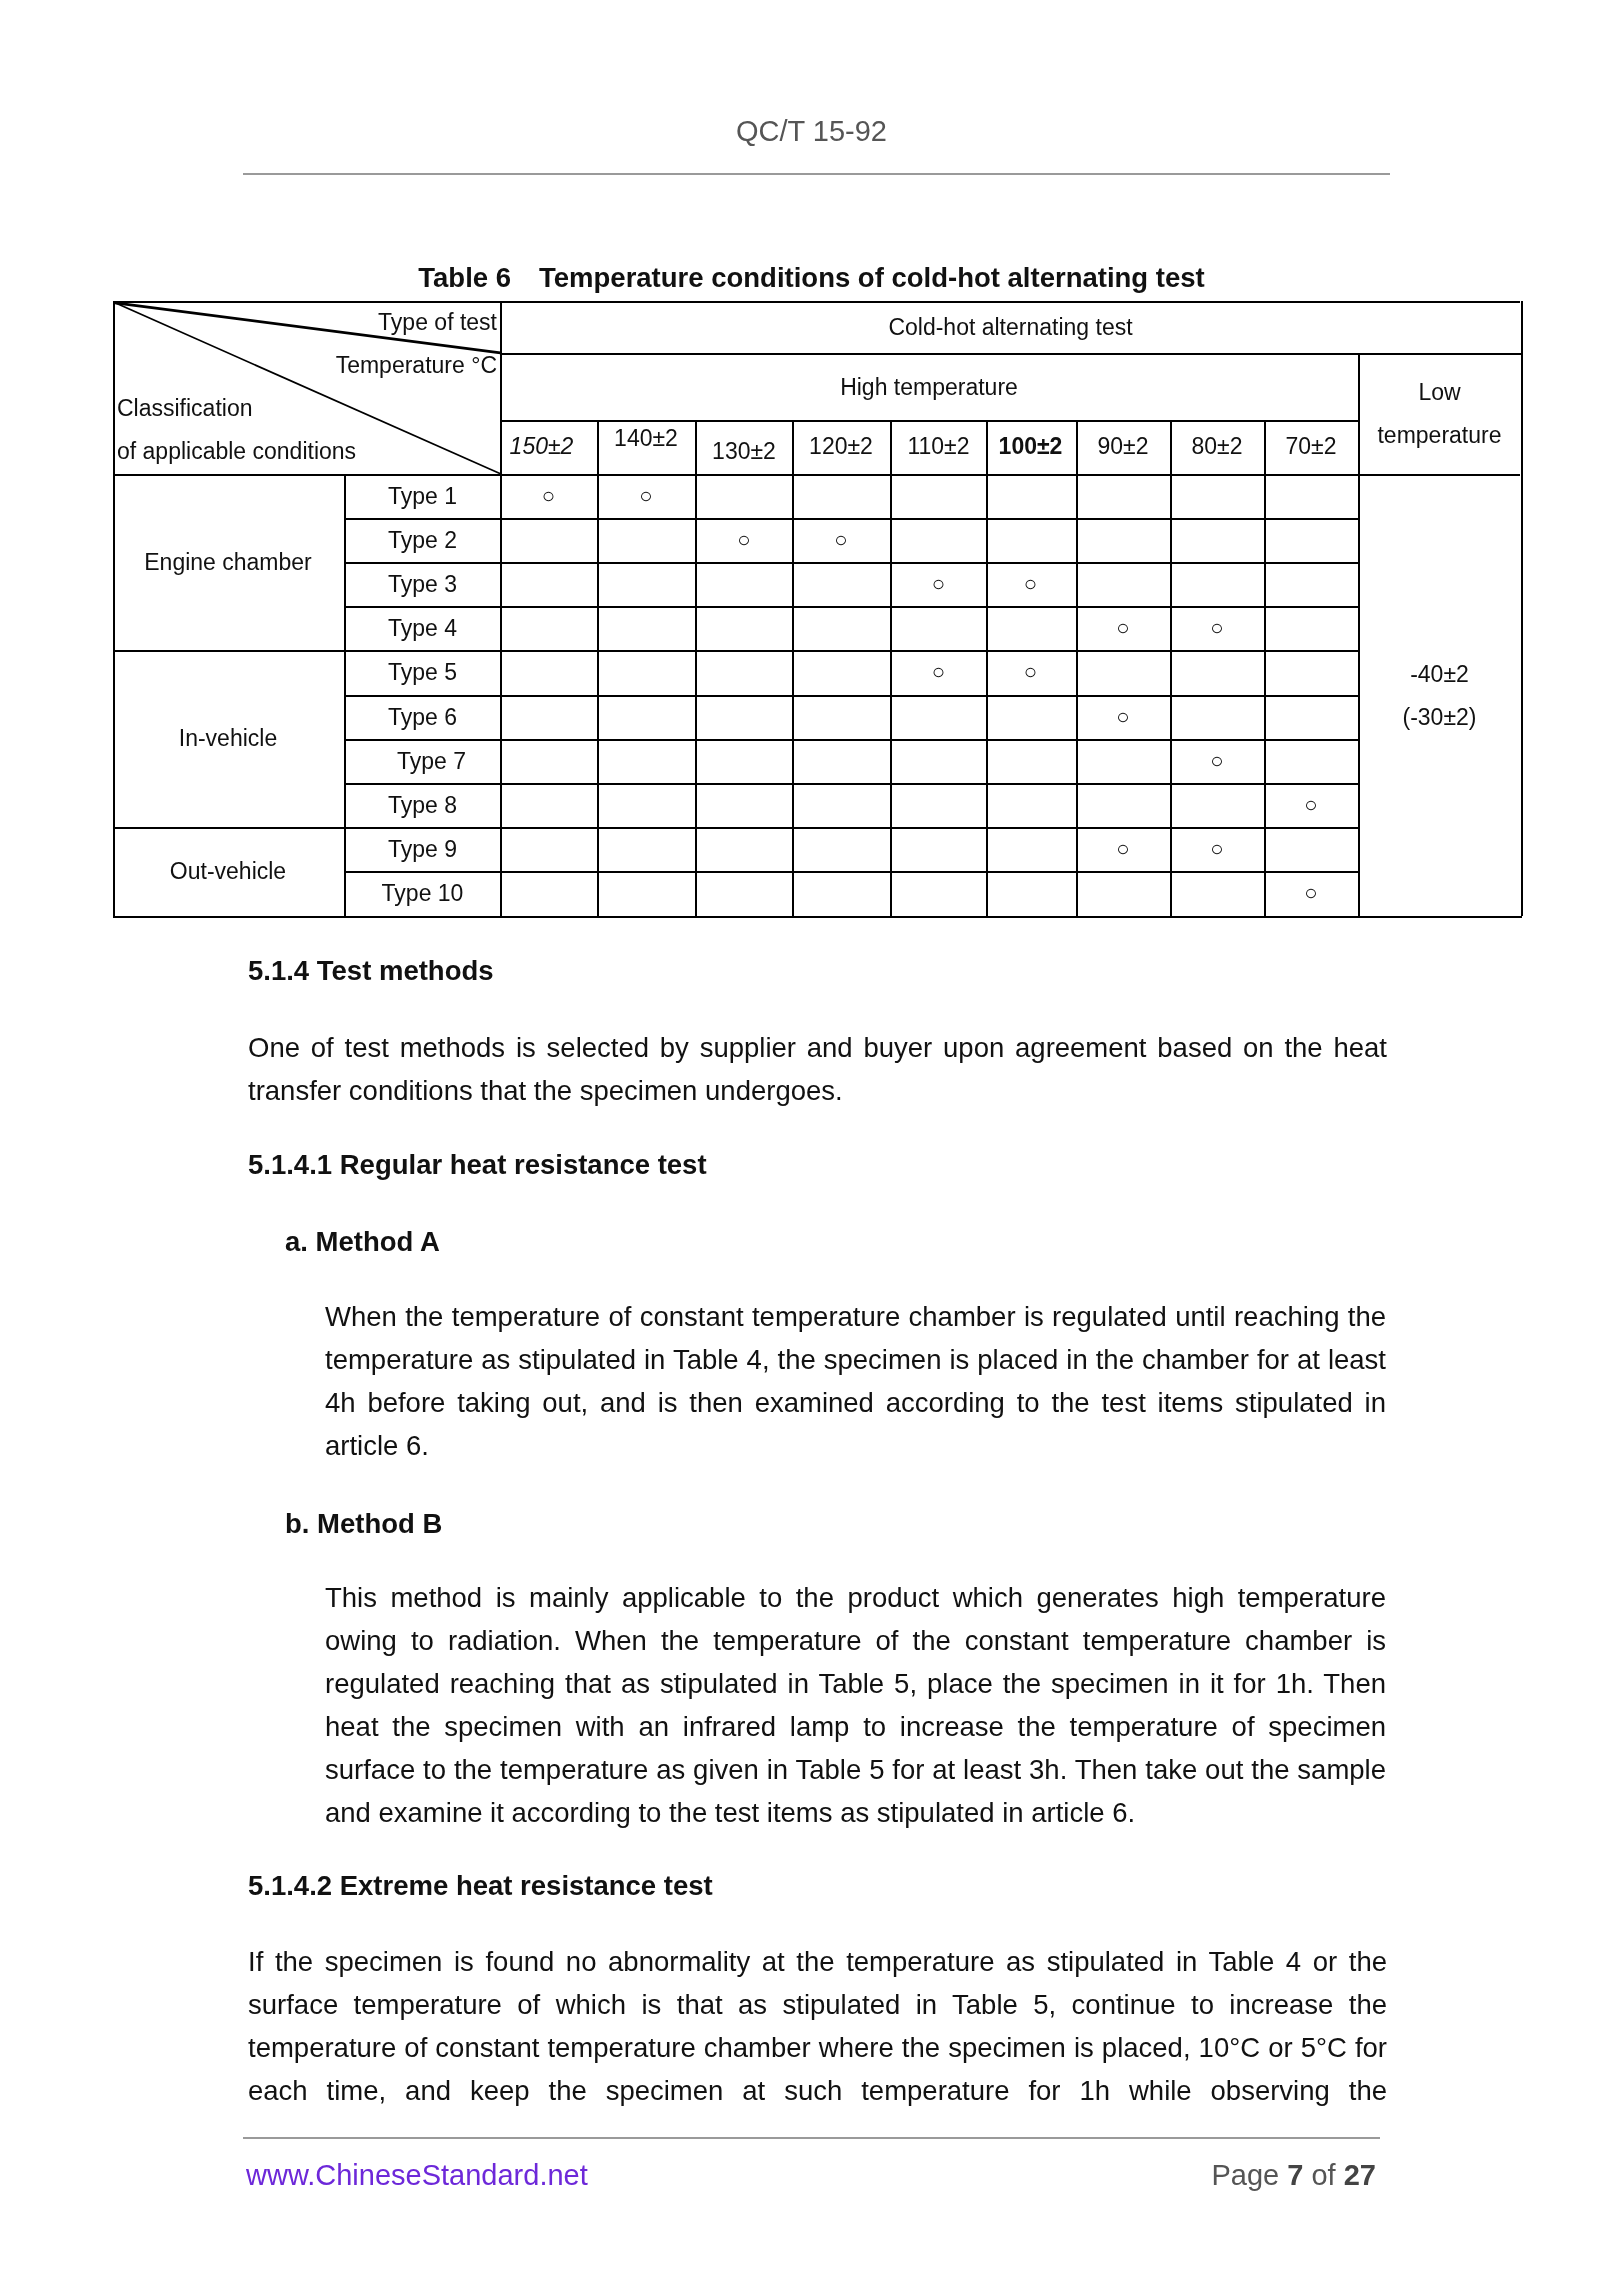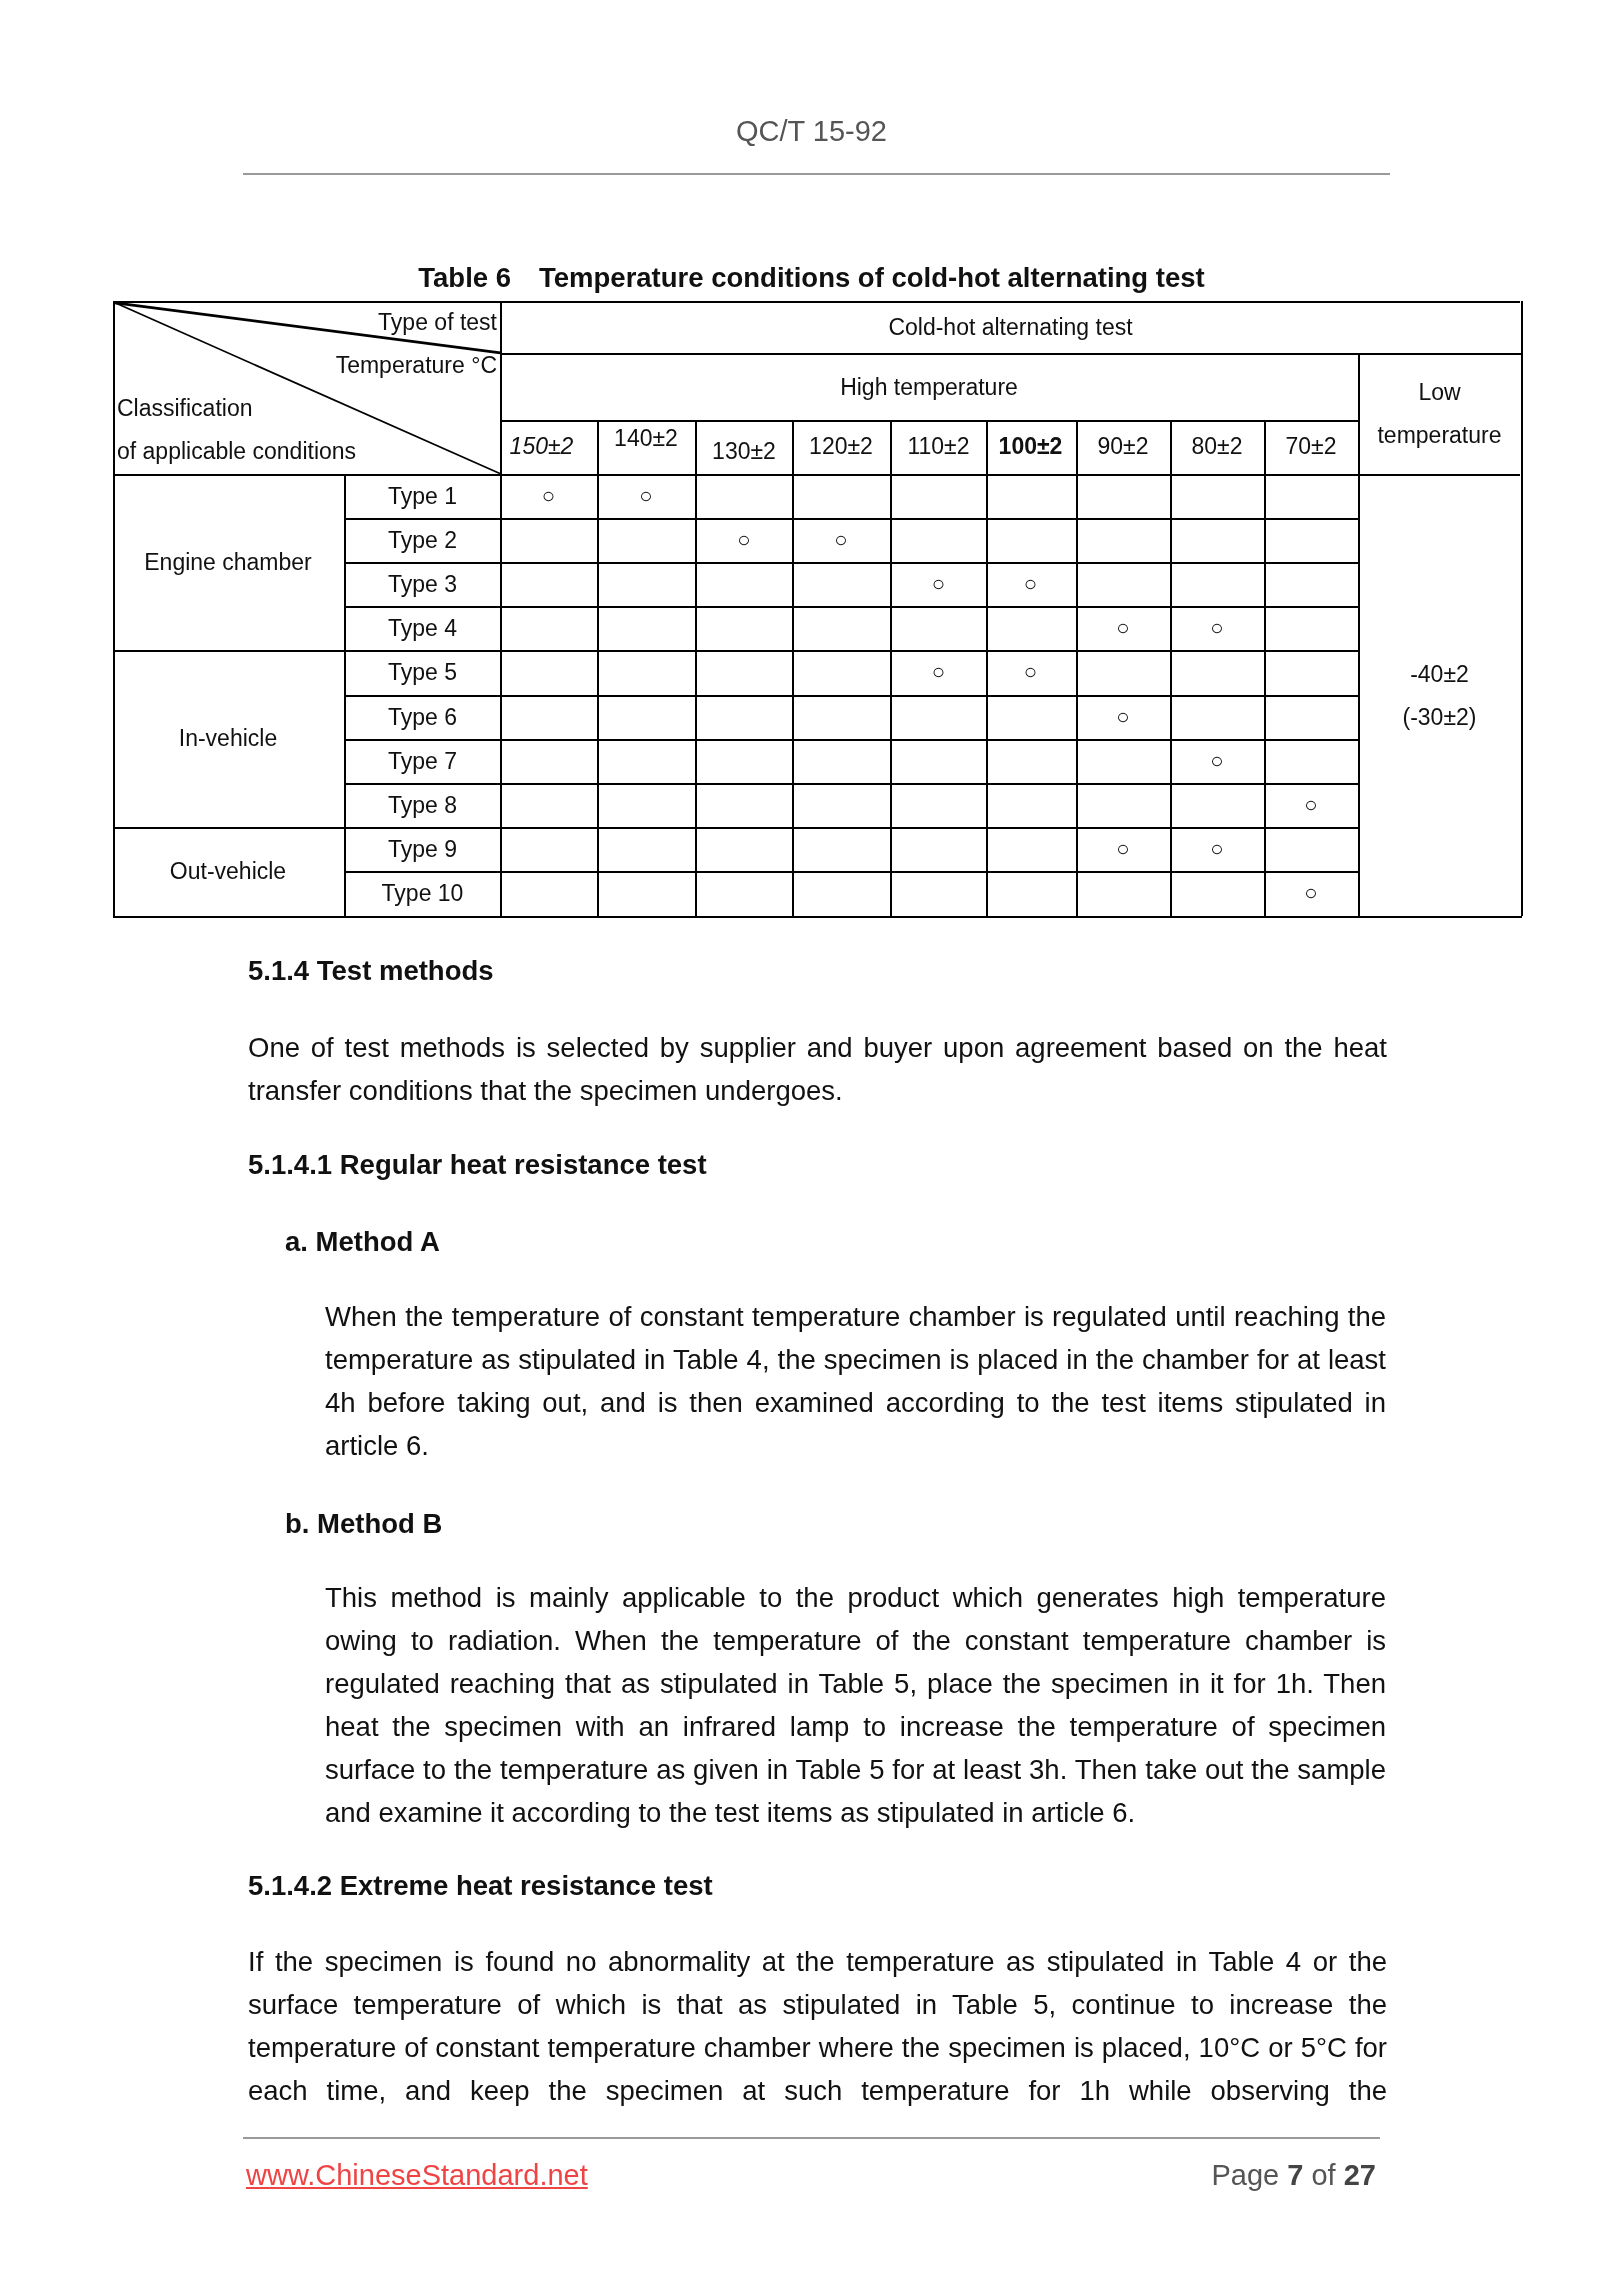--- a/index.html
+++ b/index.html
@@ -8,21 +8,21 @@
   .abs { position: absolute; }
   .page-header { left: 0; width: 1623px; top: 115px; text-align: center; font-size: 29px; color: #555; }
   .rule { height: 1.7px; background: #9a9a9a; }
   .table-title { top: 262px; left: 0; width: 1623px; text-align: center; font-size: 27.5px; font-weight: bold; letter-spacing: 0px; }
   .table-title .gap { display: inline-block; width: 28px; }
   .cell-line { background: #000; }
   .tcell { position: absolute; display: flex; align-items: center; justify-content: center; font-size: 23px; text-align: center; line-height: 1.85; }
   .mark { font-size: 22px; }
   .h2 { font-size: 27.5px; font-weight: bold; }
   .para { font-size: 27.5px; line-height: 43px; text-align: justify; text-align-last: left; }
-  .footer-link { font-size: 29px; color: #ef4444; text-decoration: underline; }
+  .footer-link { font-size: 29px; color: #6d28d9; }
   .footer-page { font-size: 29px; color: #555; text-align: right; }
   .footer-page b { color: #444; }
 </style>
 </head>
 <body>
 
 <div class="abs page-header">QC/T 15-92</div>
 <div class="abs rule" style="left:243px; top:173px; width:1147px;"></div>
 
 <div class="abs table-title">
@@ -128,21 +128,21 @@
         <div class="abs tcell mark" style="left: 597px; top: 695px; width: 98px; height: 44px;"></div>
         <div class="abs tcell mark" style="left: 695px; top: 695px; width: 98px; height: 44px;"></div>
         <div class="abs tcell mark" style="left: 792px; top: 695px; width: 98px; height: 44px;"></div>
         <div class="abs tcell mark" style="left: 890px; top: 695px; width: 97px; height: 44px;"></div>
         <div class="abs tcell mark" style="left: 986px; top: 695px; width: 89px; height: 44px;"></div>
         <div class="abs tcell mark" style="left: 1076px; top: 695px; width: 94px; height: 44px;">○</div>
         <div class="abs tcell mark" style="left: 1170px; top: 695px; width: 94px; height: 44px;"></div>
         <div class="abs tcell mark" style="left: 1264px; top: 695px; width: 94px; height: 44px;"></div>
       </div>
       <div>
-        <div class="abs tcell" style="left: 335px; top: 739px; width: 175px; height: 44px;">Type 7</div>
+        <div class="abs tcell" style="left: 344px; top: 739px; width: 175px; height: 44px;">Type 7</div>
         <div class="abs tcell mark" style="left: 500px; top: 739px; width: 97px; height: 44px;"></div>
         <div class="abs tcell mark" style="left: 597px; top: 739px; width: 98px; height: 44px;"></div>
         <div class="abs tcell mark" style="left: 695px; top: 739px; width: 98px; height: 44px;"></div>
         <div class="abs tcell mark" style="left: 792px; top: 739px; width: 98px; height: 44px;"></div>
         <div class="abs tcell mark" style="left: 890px; top: 739px; width: 97px; height: 44px;"></div>
         <div class="abs tcell mark" style="left: 986px; top: 739px; width: 89px; height: 44px;"></div>
         <div class="abs tcell mark" style="left: 1076px; top: 739px; width: 94px; height: 44px;"></div>
         <div class="abs tcell mark" style="left: 1170px; top: 739px; width: 94px; height: 44px;">○</div>
         <div class="abs tcell mark" style="left: 1264px; top: 739px; width: 94px; height: 44px;"></div>
       </div>

